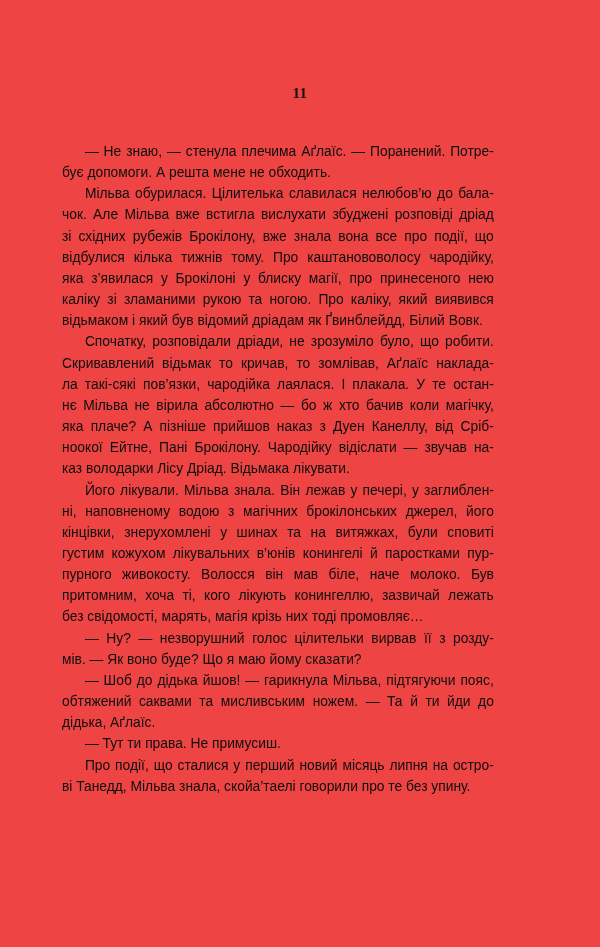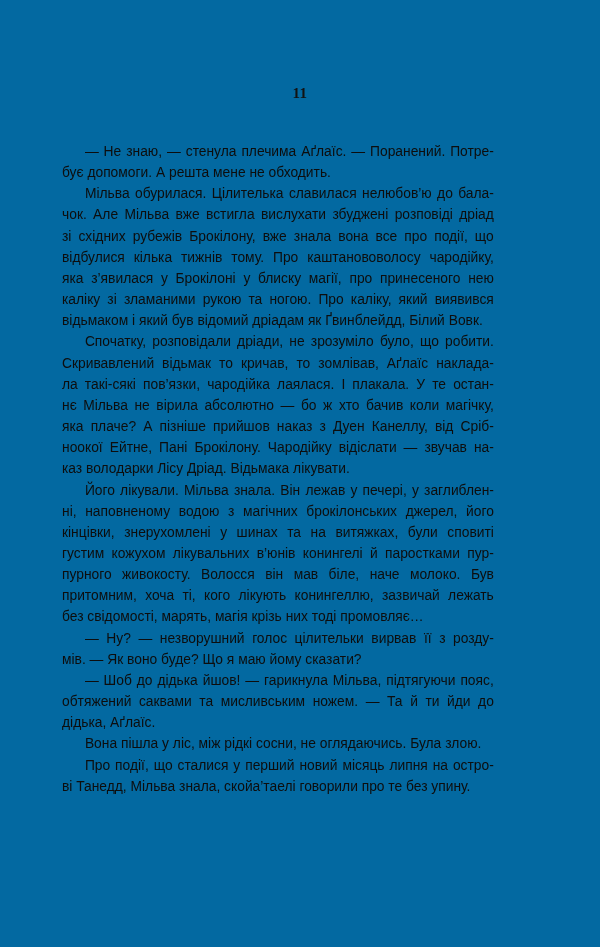--- a/index.html
+++ b/index.html
@@ -13,21 +13,21 @@
     height: 947px;
     overflow: hidden;
     font-family: "Liberation Sans", "DejaVu Sans", sans-serif;
     color: #000000;
   }
 
   .page {
     position: relative;
     width: 600px;
     height: 947px;
-    background: #0369a1;
+    background: #ef4444;
     box-sizing: border-box;
     padding-left: 38px;
   }
 
   
   .folio {
     position: absolute;
     top: 84px;
     left: 0;
     width: 600px;
@@ -363,21 +363,21 @@
           <span>—</span>
           <span>Та</span>
           <span>й</span>
           <span>ти</span>
           <span>йди</span>
           <span>до</span>
         </span>
         <span class="line last">дідька, Аґлаїс.</span>
       </p>
       <p class="para">
-        <span class="line last indent">Вона пішла у ліс, між рідкі сосни, не оглядаючись. Була злою.</span>
+        <span class="line last indent">— Тут ти права. Не примусиш.</span>
       </p>
       <p class="para">
         <span class="line just indent">
           <span>Про</span>
           <span>події,</span>
           <span>що</span>
           <span>сталися</span>
           <span>у</span>
           <span>перший</span>
           <span>новий</span>

